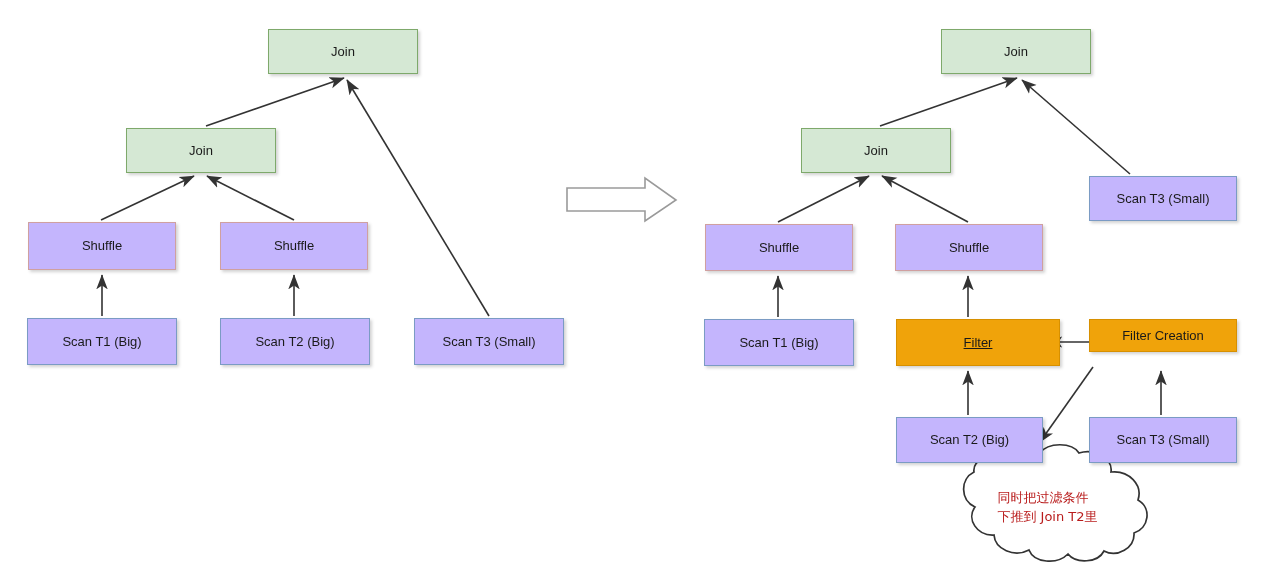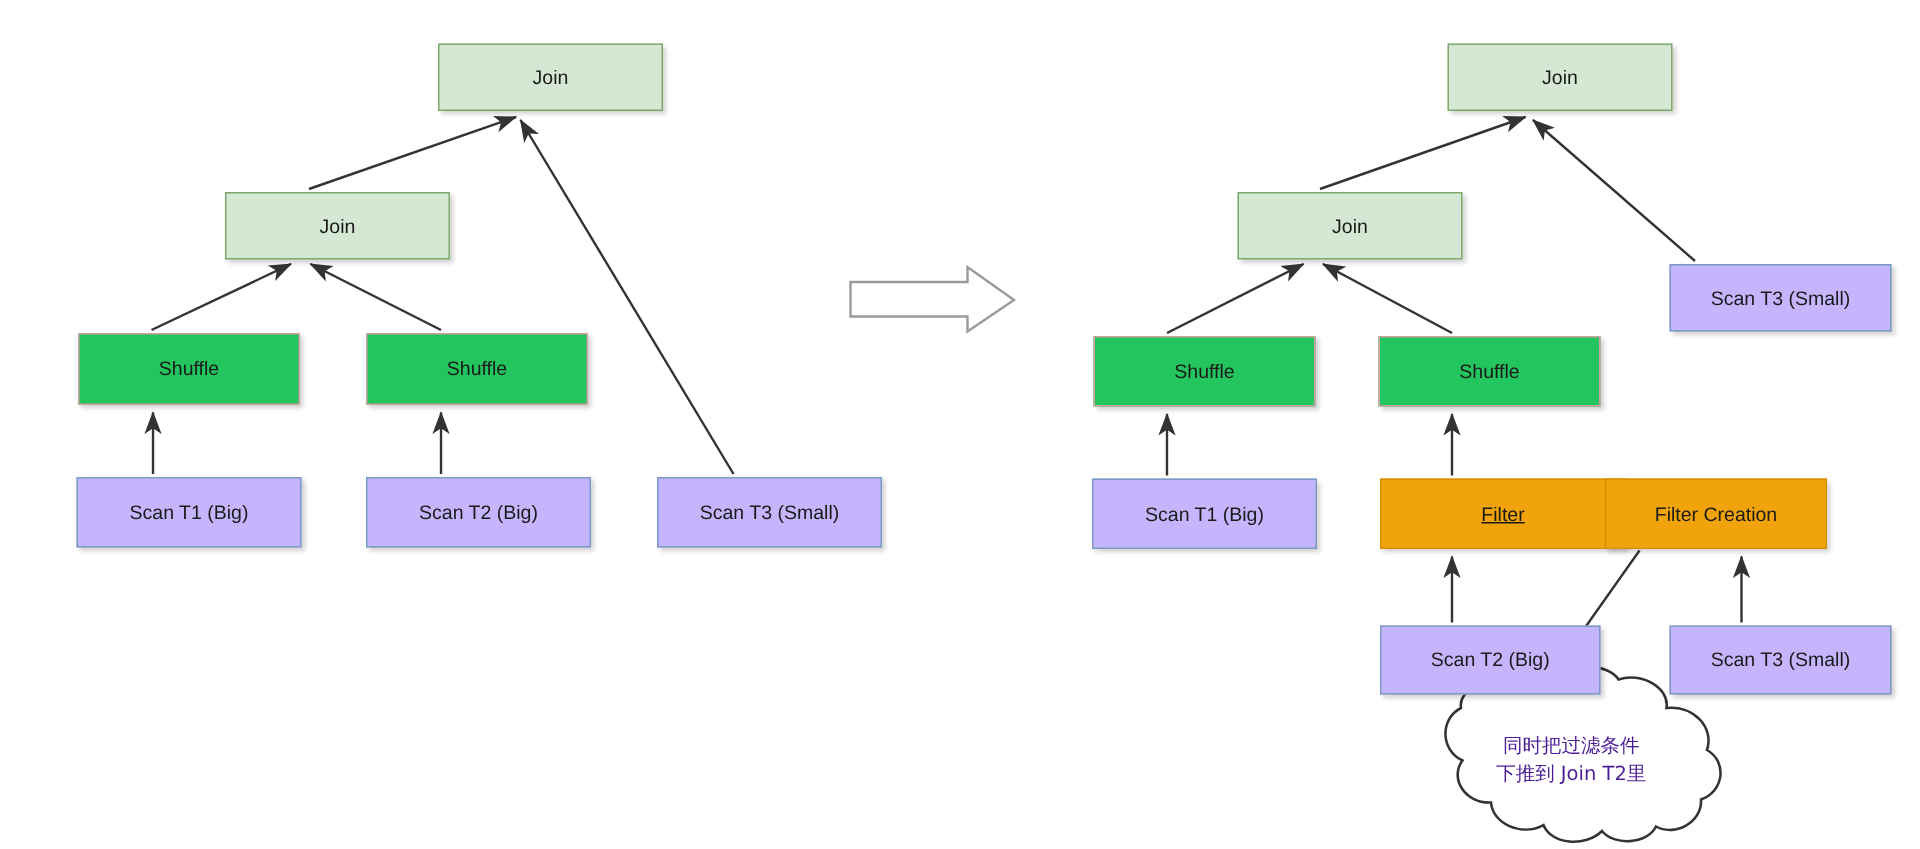--- a/index.html
+++ b/index.html
@@ -22,43 +22,41 @@
     align-items: center;
     justify-content: center;
     font-size: 13px;
     color: #1a1a1a;
     text-align: right;
     line-height: 1.2;
     box-shadow: 2px 2px 3px rgba(0,0,0,0.18);
     border-style: solid;
     border-width: 1px;
     white-space: nowrap;
-    margin-left: 24px;
   }
   .node.green  { background: #d5e8d4; border-color: #7ea96b; }
-  .node.pink   { background: #22c55e; border-color: #d0a0a0; }
+  .node.pink   { background: #c4b5fd; border-color: #d0a0a0; }
   .node.blue   { background: #c4b5fd; border-color: #7b9bc4; }
   .node.orange { background: #f0a30a; border-color: #d79000; }
 
   svg.edges {
     position: absolute;
     left: 0; top: 0;
     width: 1280px;
     height: 566px;
     pointer-events: none;
   }
 
   .cloud-label {
     position: absolute;
     display: flex;
     align-items: center;
     justify-content: center;
     font-size: 13px;
-    color: #4c1d95;
-    text-align: center;
+    color: #b91c1c;
     line-height: 1.45;
     font-family: "DejaVu Sans", "Liberation Sans", sans-serif;
     pointer-events: none;
   }
 </style>
 </head>
 <body>
 
 <div id="canvas">
 
@@ -147,21 +145,21 @@
       </div>
       <div class="node pink" style="left: 895px; top: 224px; width: 148px; height: 47px;">
         <span>Shuffle</span>
       </div>
       <div class="node blue" style="left: 704px; top: 319px; width: 150px; height: 47px;">
         <span>Scan T1 (Big)</span>
       </div>
       <div class="node orange" style="left: 896px; top: 319px; width: 164px; height: 47px; text-decoration: underline;">
         <span>Filter</span>
       </div>
-      <div class="node orange" style="left: 1046px; top: 319px; width: 148px; height: 47px;">
+      <div class="node orange" style="left: 1089px; top: 319px; width: 148px; height: 33px;">
         <span>Filter Creation</span>
       </div>
       <div class="node blue" style="left: 896px; top: 417px; width: 147px; height: 46px;">
         <span>Scan T2 (Big)</span>
       </div>
       <div class="node blue" style="left: 1089px; top: 417px; width: 148px; height: 46px;">
         <span>Scan T3 (Small)</span>
       </div>
     </div>
 

